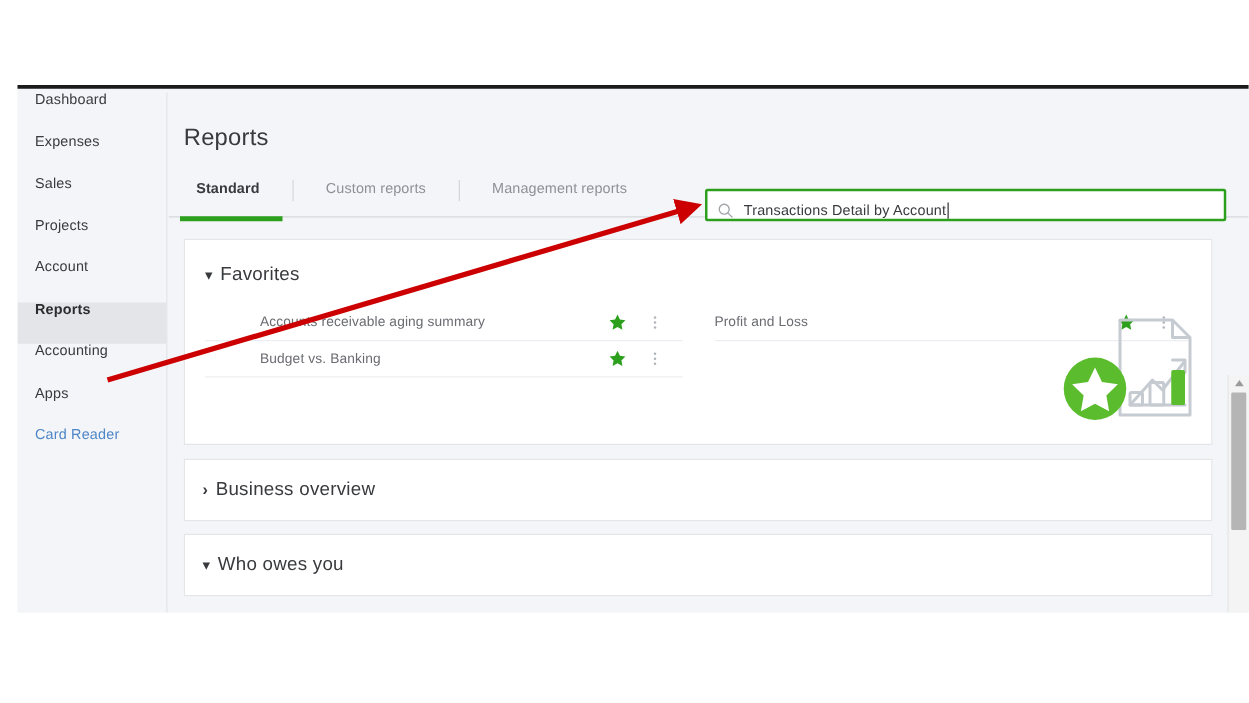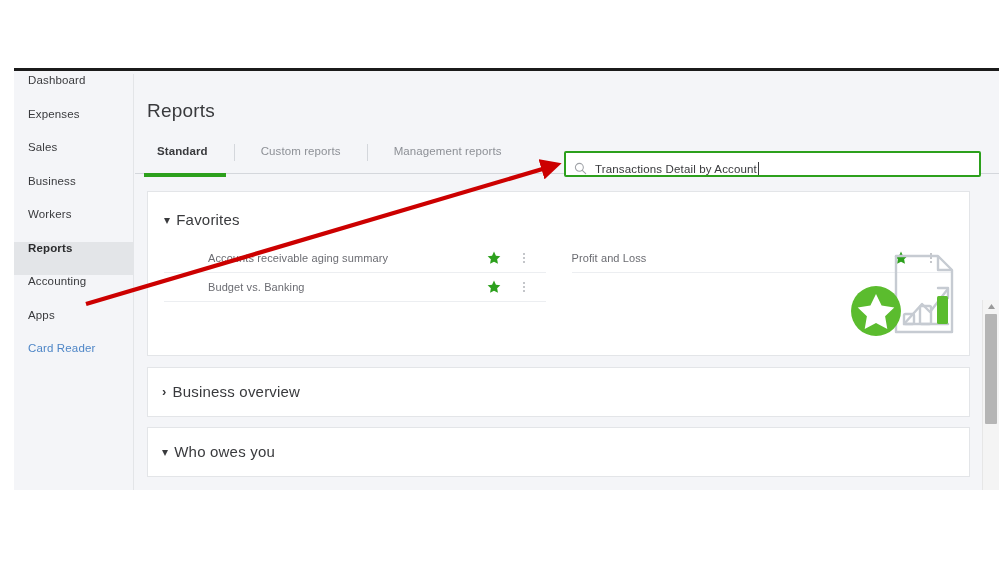--- a/index.html
+++ b/index.html
@@ -213,24 +213,24 @@
       <div class="nav-item">
           <span>Dashboard</span>
         </div>
       <div class="nav-item">
           <span>Expenses</span>
         </div>
       <div class="nav-item">
           <span>Sales</span>
         </div>
       <div class="nav-item">
-          <span>Business</span>
-        </div>
-      <div class="nav-item">
-          <span>Workers</span>
+          <span>Projects</span>
+        </div>
+      <div class="nav-item">
+          <span>Account</span>
         </div>
       <div class="nav-item selected">
           <span>Reports</span>
         </div>
       <div class="nav-item">
           <span>Accounting</span>
         </div>
       <div class="nav-item">
           <span>Apps</span>
         </div>

